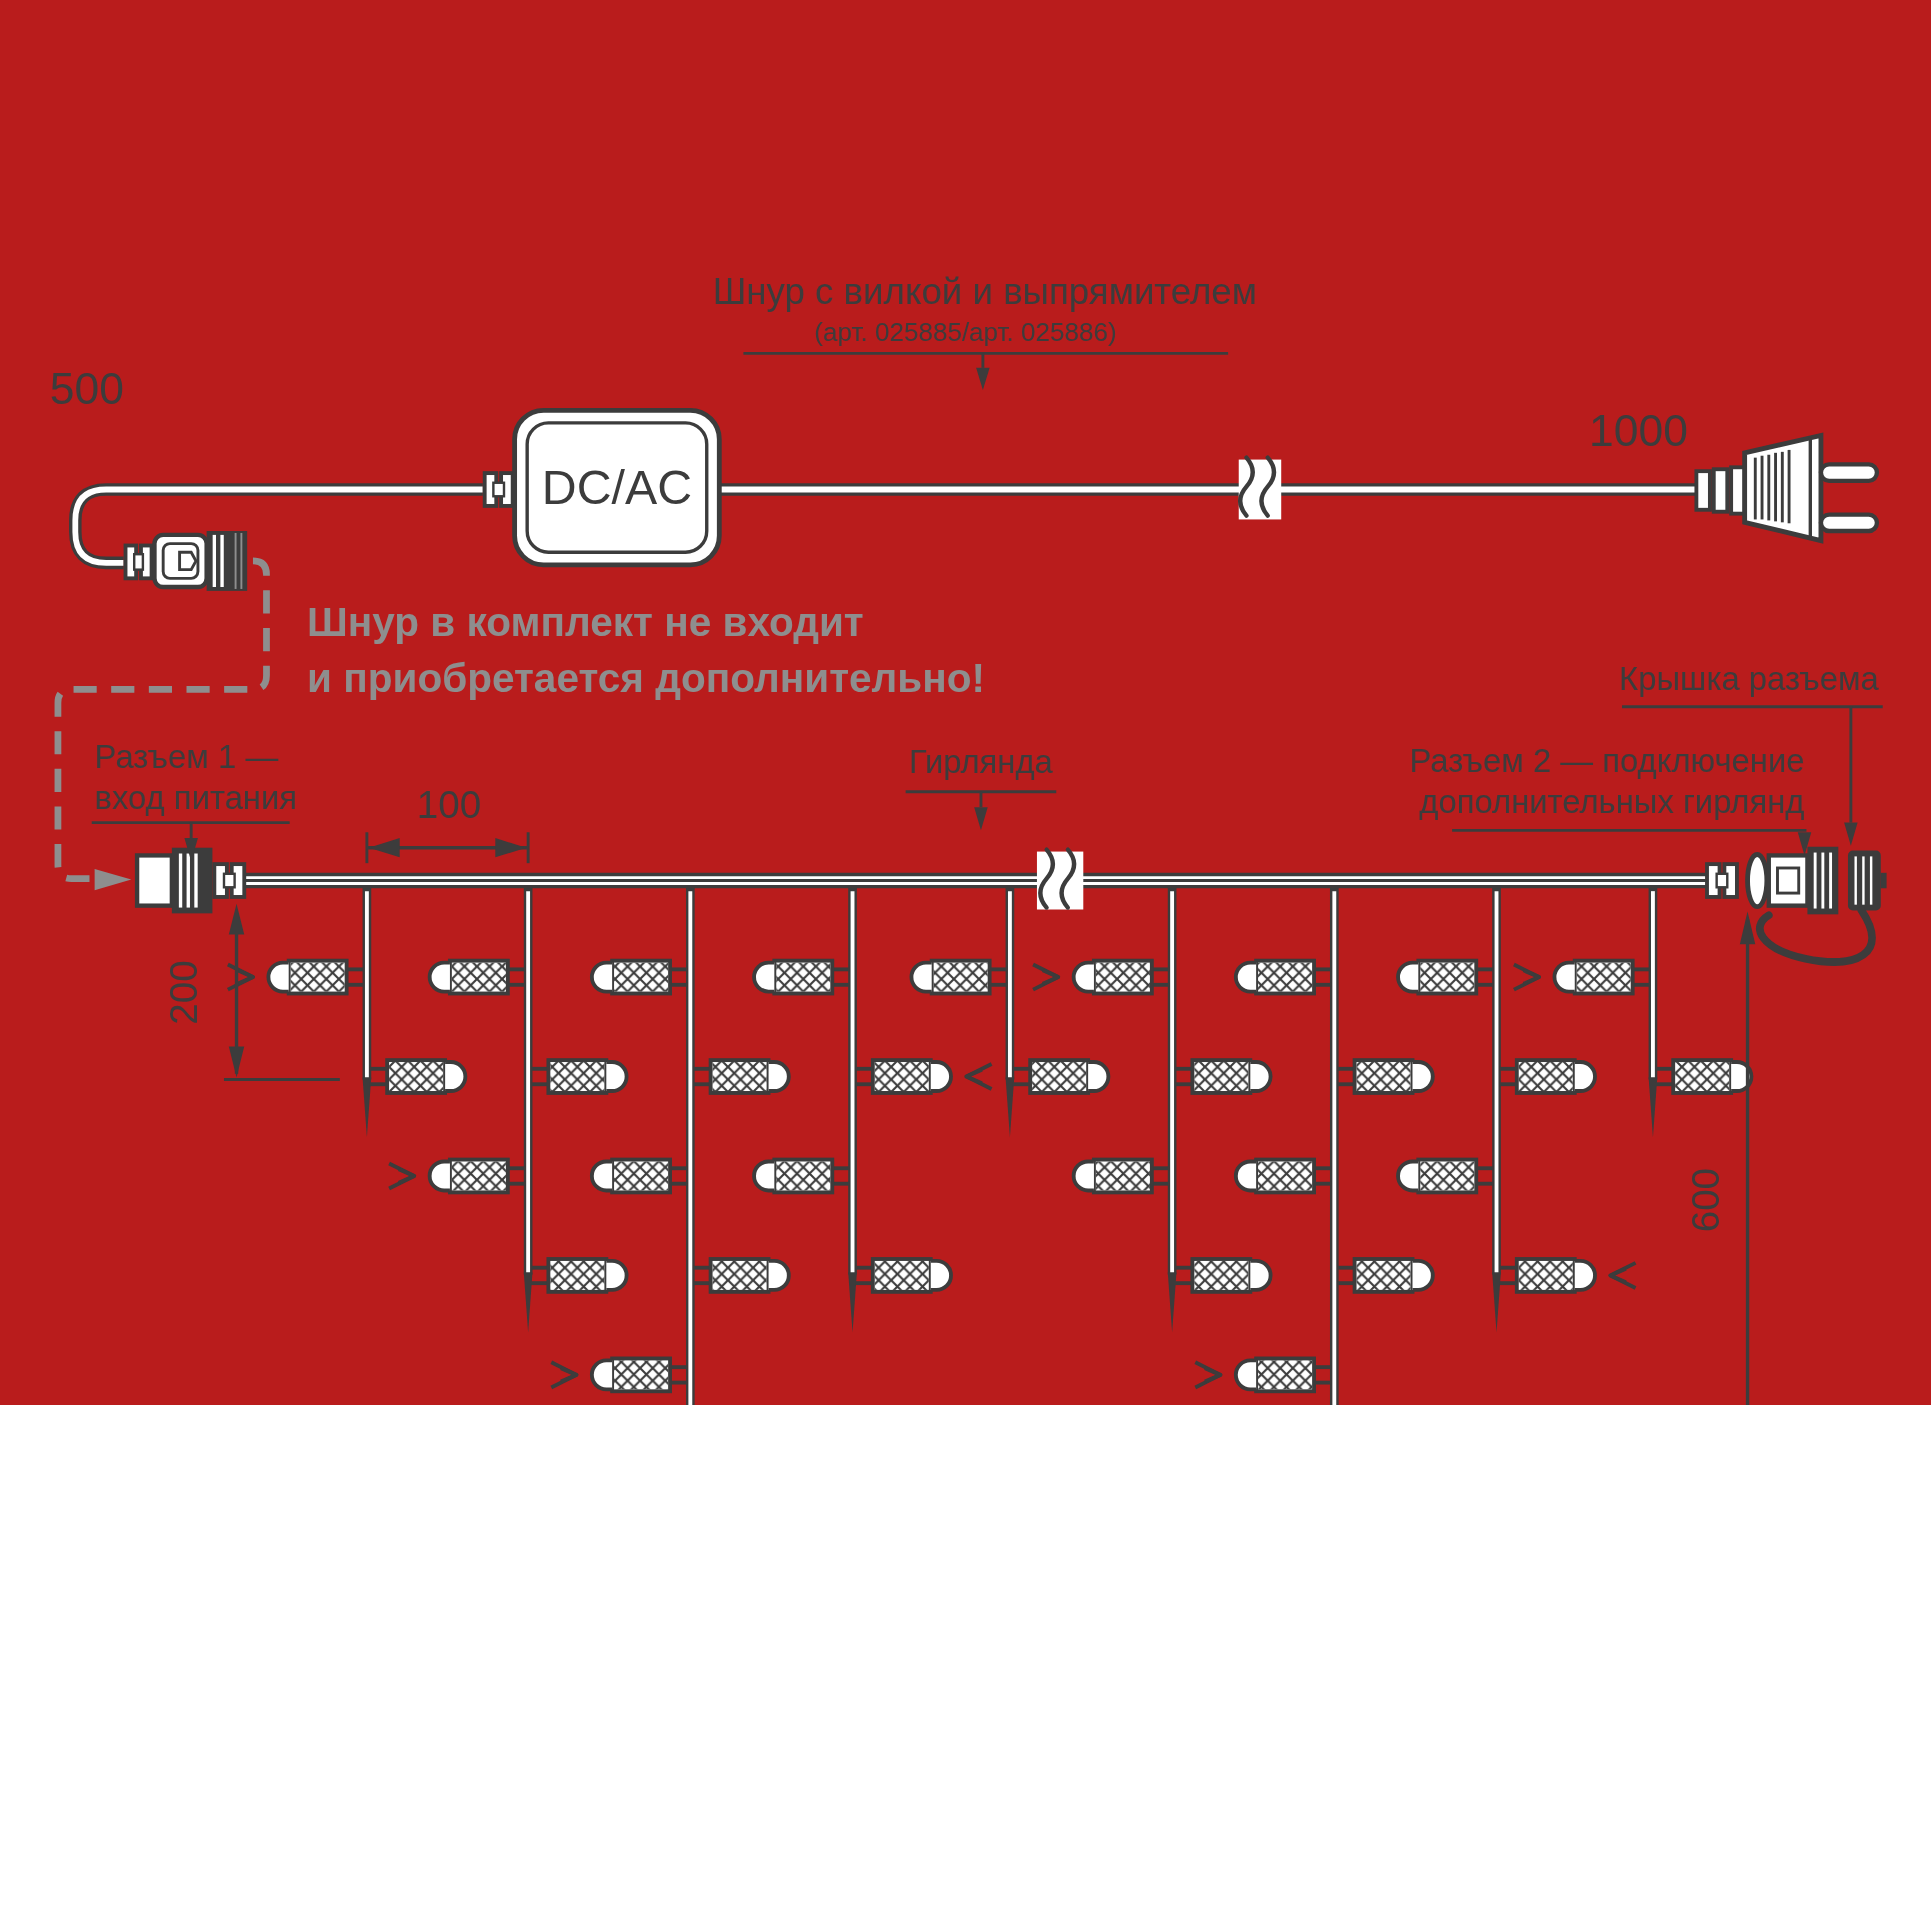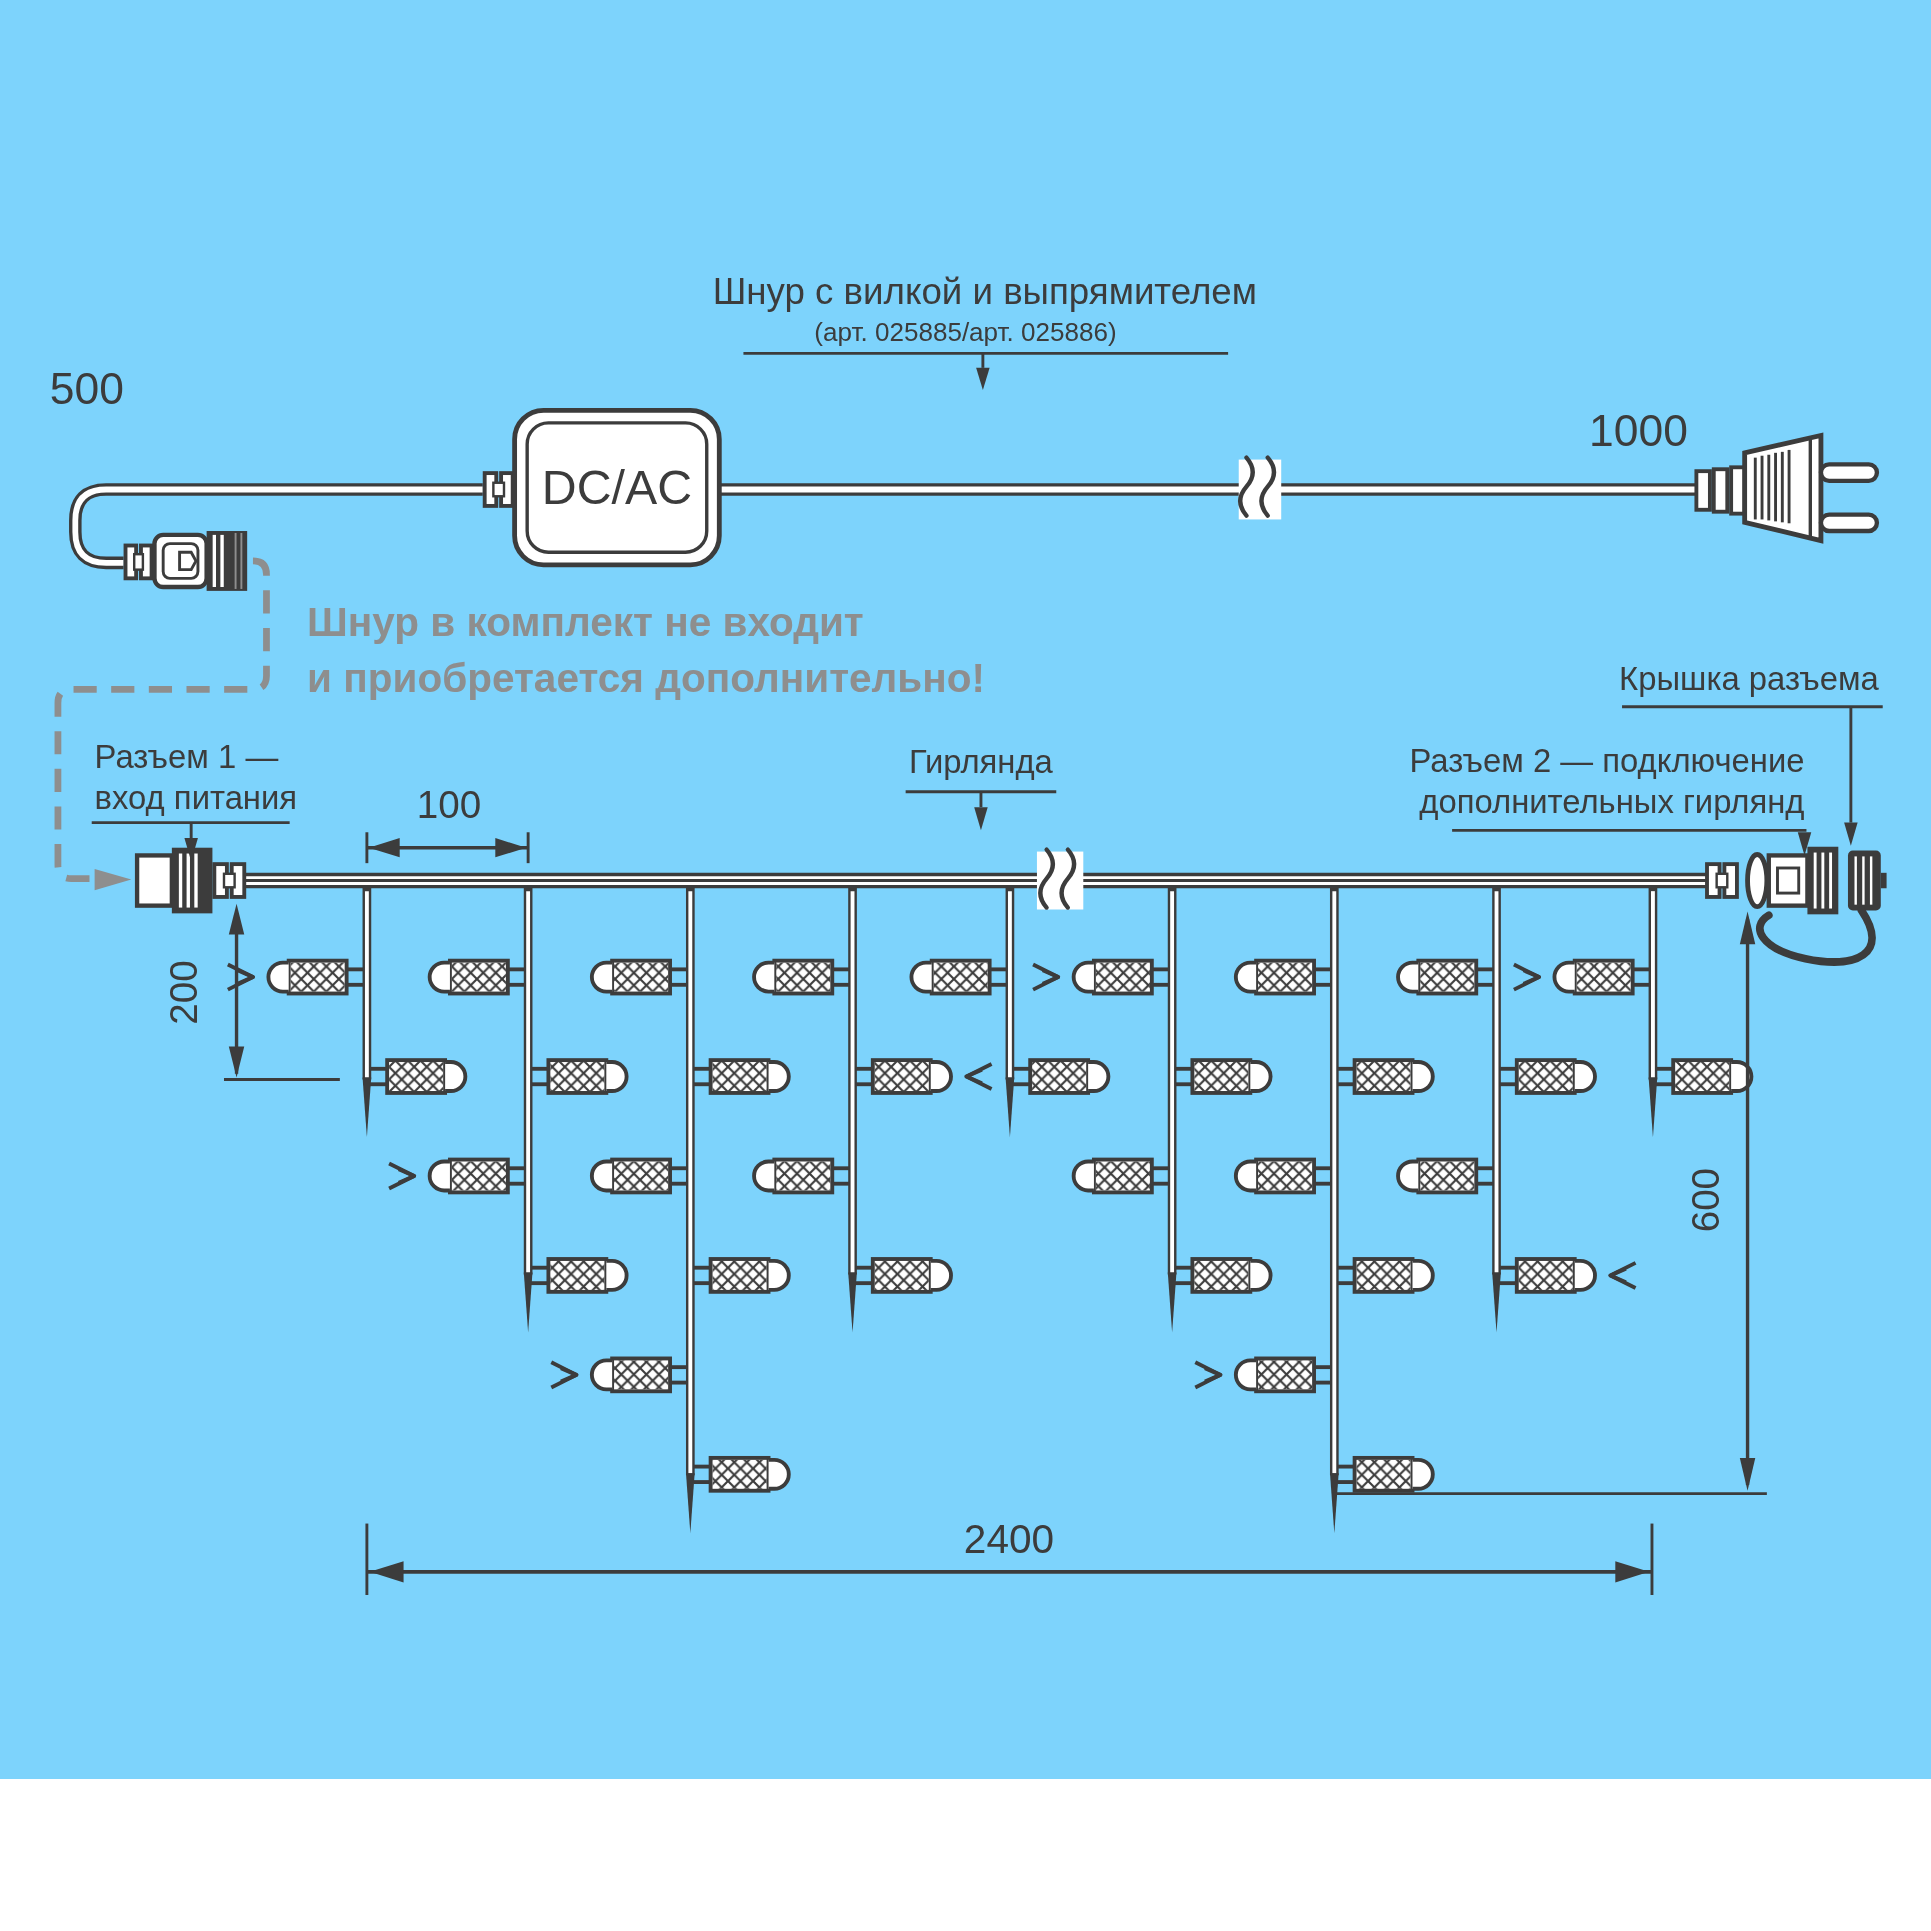--- a/index.html
+++ b/index.html
@@ -1,16 +1,16 @@
 <!DOCTYPE html>
 <html><head>
 <meta charset="utf-8">
 <style>
   html,body{margin:0;padding:0;background:#fff;}
-  .scene{position:relative;width:1931px;height:1779px;background:#7dd3fc;overflow:hidden;}
+  .scene{position:relative;width:1931px;height:1405px;background:#b91c1c;overflow:hidden;}
   svg{display:block;}
   text{font-family:"Liberation Sans","DejaVu Sans",sans-serif;fill:#3c3c3c;}
   .note-t{font-weight:bold;fill:#8e8e8e;}
 </style>
 </head>
 <body>
 
 <div class="scene">
 <svg width="1931" height="1931" viewBox="0 0 2000 2000">
   <defs>

